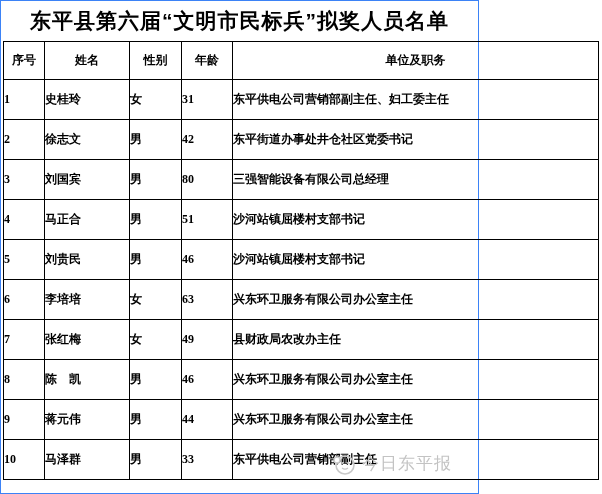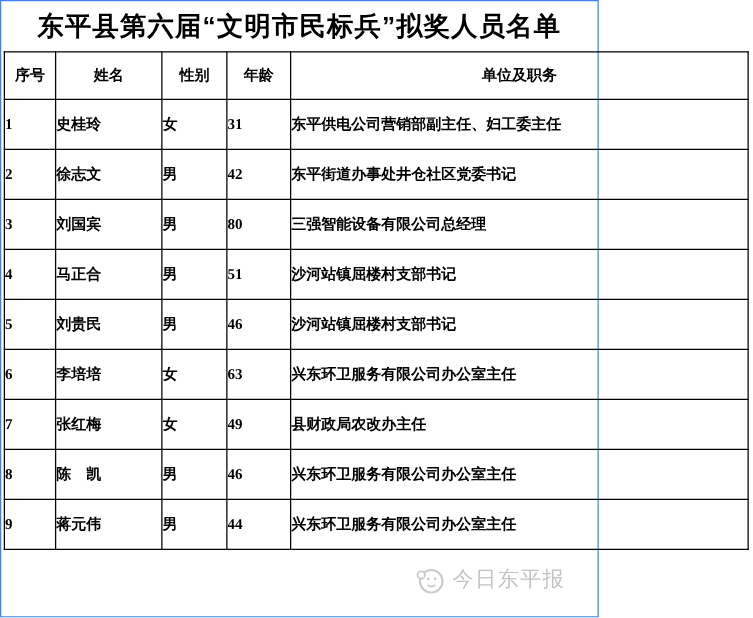--- a/index.html
+++ b/index.html
@@ -149,20 +149,27 @@
           <td>46</td>
           <td class="cell-unit">兴东环卫服务有限公司办公室主任</td>
         </tr>
         <tr>
           <td>9</td>
           <td>蒋元伟</td>
           <td>男</td>
           <td>44</td>
           <td class="cell-unit">兴东环卫服务有限公司办公室主任</td>
         </tr>
+        <tr>
+          <td>10</td>
+          <td>马泽群</td>
+          <td>男</td>
+          <td>33</td>
+          <td class="cell-unit">东平供电公司营销部副主任</td>
+        </tr>
       </tbody>
   </table>
 
   <div class="watermark">
     <span class="wm-logo">
       <svg width="24" height="24" viewBox="0 0 24 24" fill="none">
         <circle cx="13" cy="13" r="9" stroke="#c9c9c9" stroke-width="1.6"></circle>
         <circle cx="5" cy="8" r="3" stroke="#c9c9c9" stroke-width="1.4" fill="#ffffff"></circle>
         <circle cx="10.5" cy="11" r="1.1" fill="#c9c9c9"></circle>
         <circle cx="16" cy="11" r="1.1" fill="#c9c9c9"></circle>

